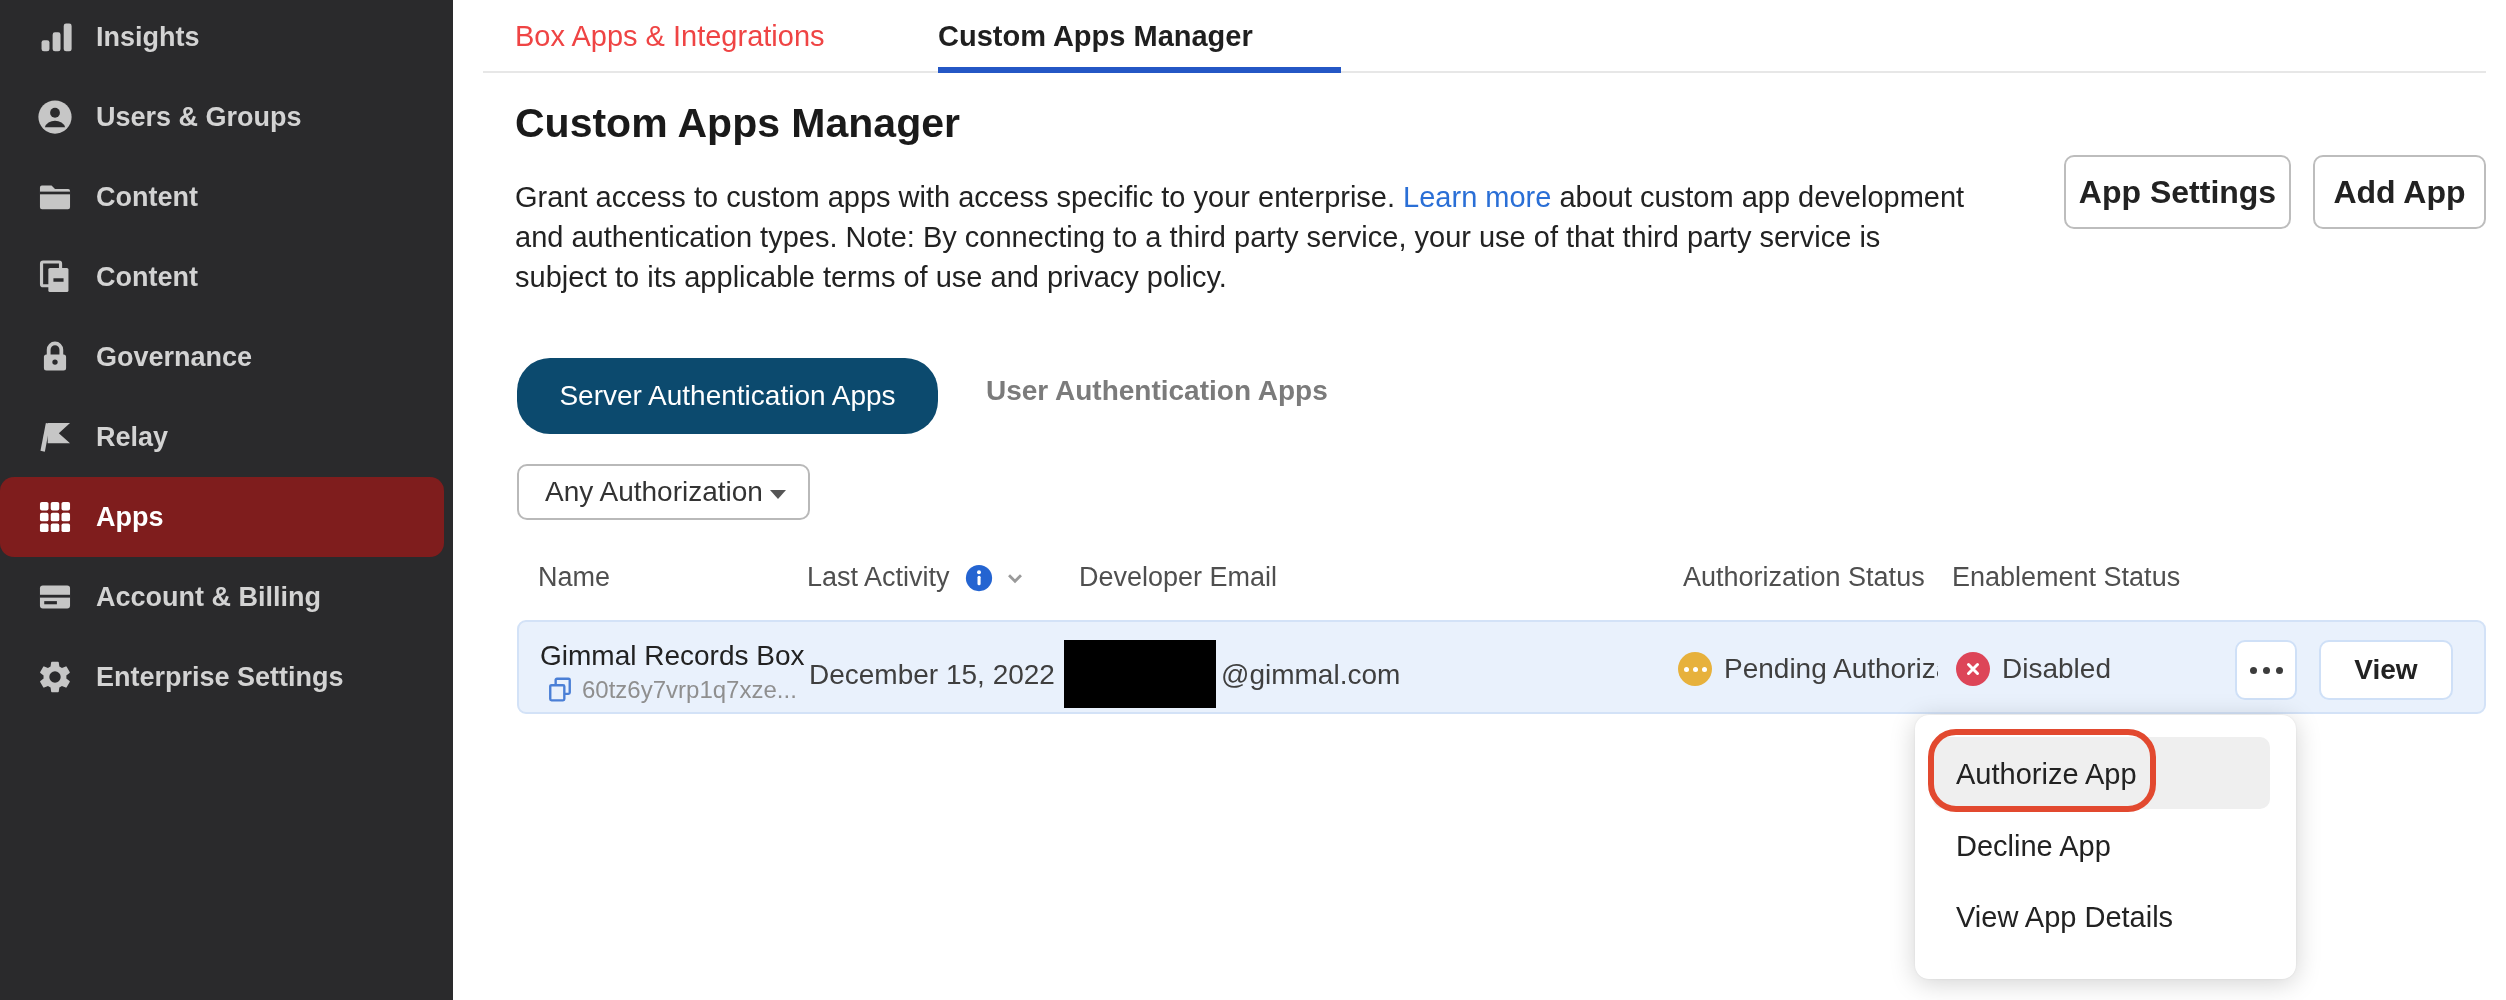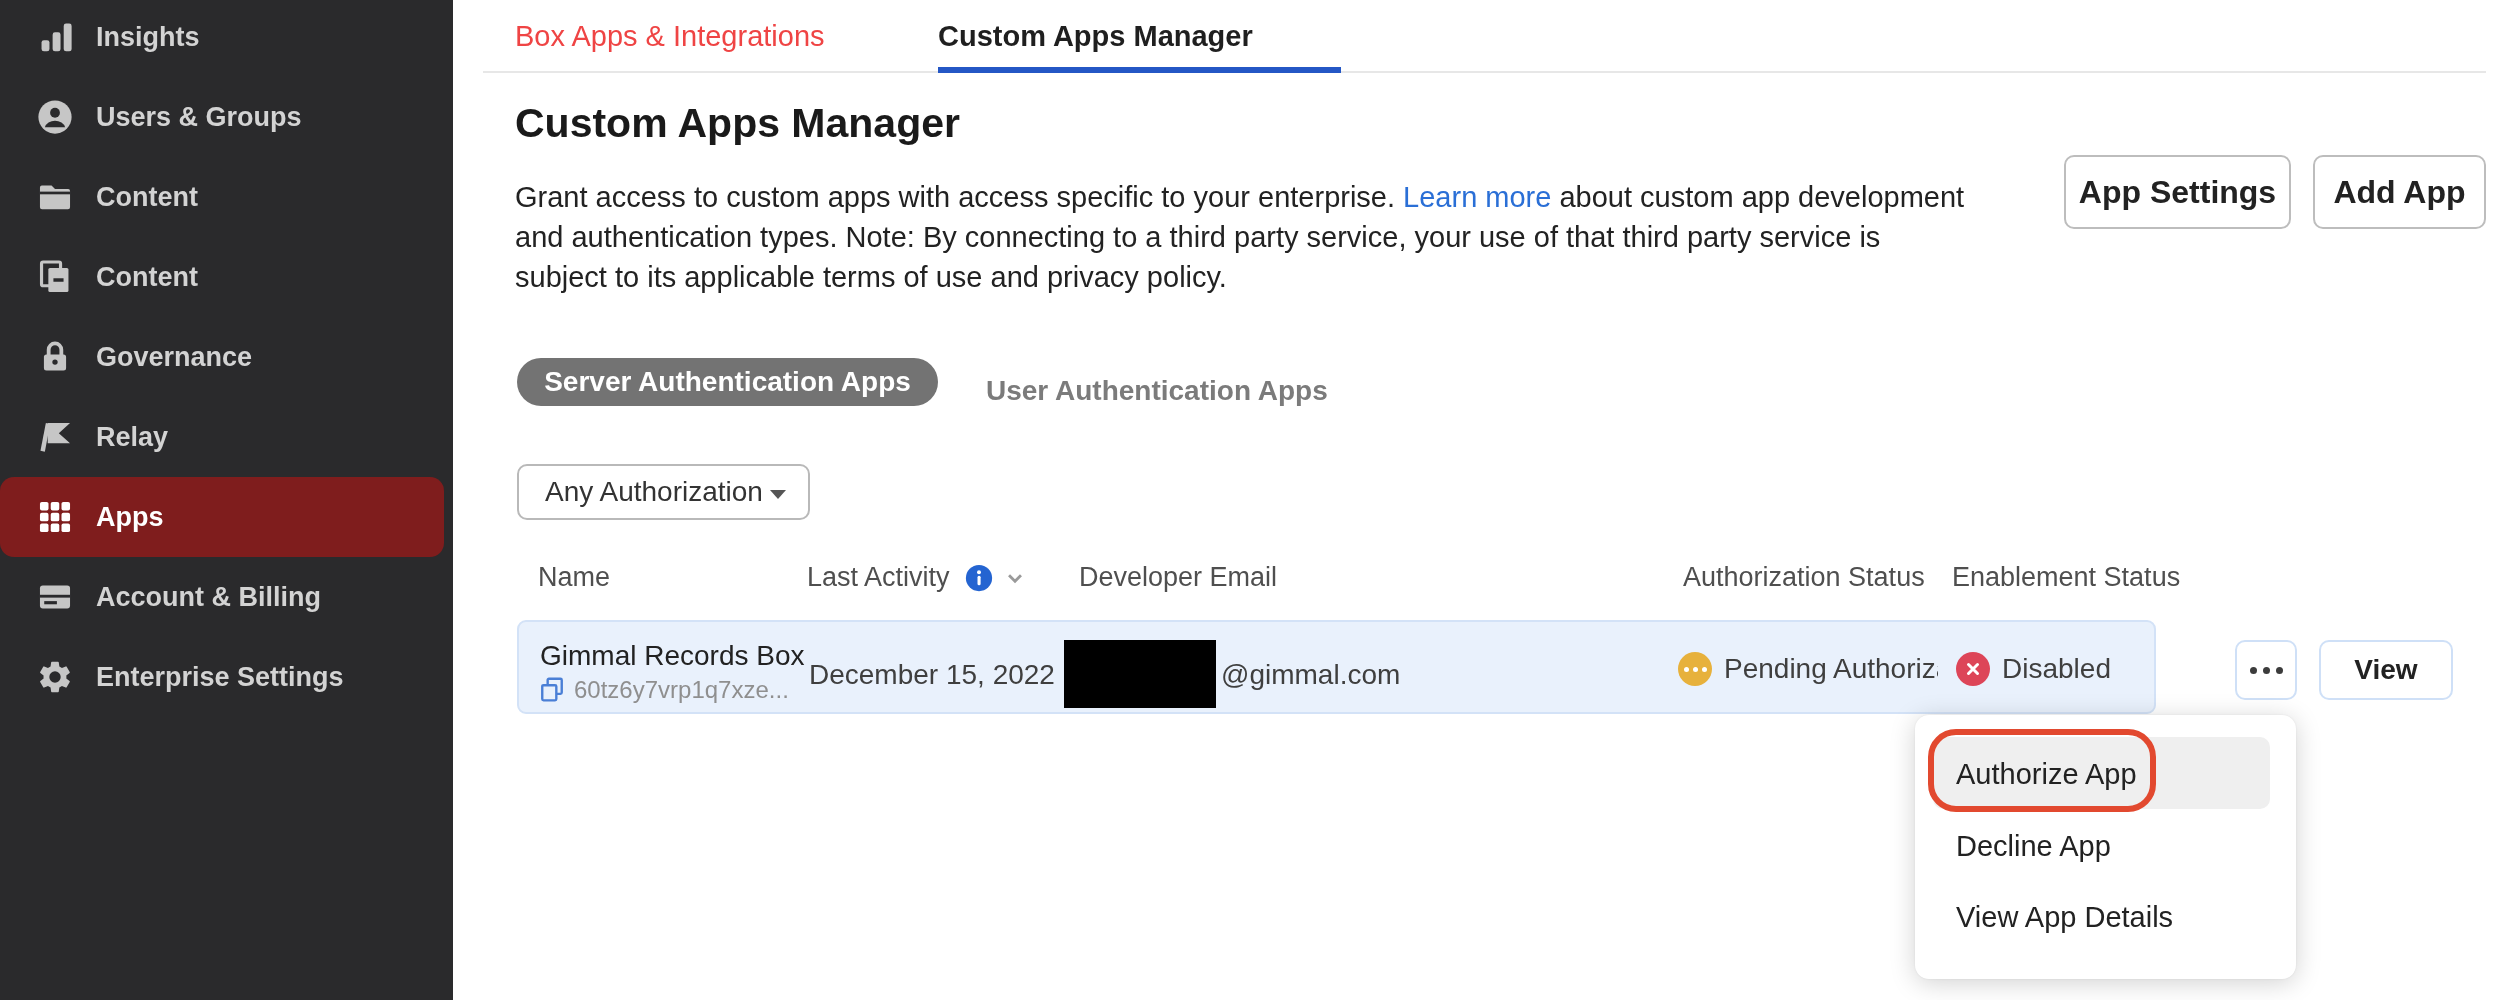--- a/index.html
+++ b/index.html
@@ -37,24 +37,24 @@
     position:absolute; top:155px; height:74px; background:#fff;
     border:2px solid #bdbdbd; border-radius:10px;
     display:flex; align-items:center; justify-content:center;
     font-size:32px; font-weight:bold; color:#222; cursor:pointer;
   }
   .btn-app-settings { left:2064px; width:227px; }
   .btn-add-app { left:2313px; width:173px; }
 
   
   .pill-active {
-    position:absolute; left:517px; top:358px; width:421px; height:48px;
-    background:#737373; color:#fff; border-radius:33px;
+    position:absolute; left:517px; top:358px; width:421px; height:76px;
+    background:#0c4a6e; color:#fff; border-radius:33px;
     display:flex; align-items:center; justify-content:center;
-    font-size:28px; font-weight:bold; cursor:pointer; white-space:nowrap;
+    font-size:28px; font-weight:normal; cursor:pointer; white-space:nowrap;
   }
   .pill-inactive {
     position:absolute; left:986px; top:358px; height:66px; line-height:66px;
     color:#7b7b7b; font-size:28px; font-weight:bold; cursor:pointer; white-space:nowrap;
   }
 
   
   .dropdown {
     position:absolute; left:517px; top:464px; width:293px; height:56px;
     background:#fff; border:2px solid #b9b9b9; border-radius:10px;
@@ -70,25 +70,25 @@
   .th-name { left:538px; }
   .th-activity { left:807px; }
   .th-email { left:1079px; }
   .th-auth { left:1683px; }
   .th-enable { left:1952px; }
   .info-badge { width:30px; height:30px; margin-left:14px; display:inline-block; cursor:pointer; }
   .sort-chev { width:26px; height:26px; margin-left:8px; display:inline-block; cursor:pointer; }
 
   
   .row {
-    position:absolute; left:517px; top:620px; width:1639px; height:94px;
+    position:absolute; left:517px; top:620px; width:1969px; height:94px;
     background:#e9f1fc; border:2px solid #d3e2f7; border-radius:9px;
   }
   .cell-name { position:absolute; left:21px; top:18px; font-size:28px; color:#222; white-space:nowrap; }
-  .cell-id { position:absolute; left:20px; top:54px; display:flex; align-items:center; }
+  .cell-id { position:absolute; left:28px; top:54px; display:flex; align-items:center; }
   .cell-id .copy-ic { width:26px; height:28px; cursor:pointer; }
   .cell-id .id-text { margin-left:9px; font-size:24px; color:#8f8f8f; white-space:nowrap; }
   .cell-date { position:absolute; left:290px; top:37px; font-size:28px; color:#3f3f3f; white-space:nowrap; }
   .redacted { position:absolute; left:545px; top:18px; width:152px; height:68px; background:#000; }
   .cell-email { position:absolute; left:702px; top:37px; font-size:28px; color:#3f3f3f; white-space:nowrap; }
   .status { position:absolute; top:30px; display:flex; align-items:center; }
   .status-auth { left:1159px; }
   .status-enable { left:1437px; }
   .status-dot { width:34px; height:34px; border-radius:50%; display:flex; align-items:center; justify-content:center; flex:none; }
   .dot-pending { background:#e7b13c; }

